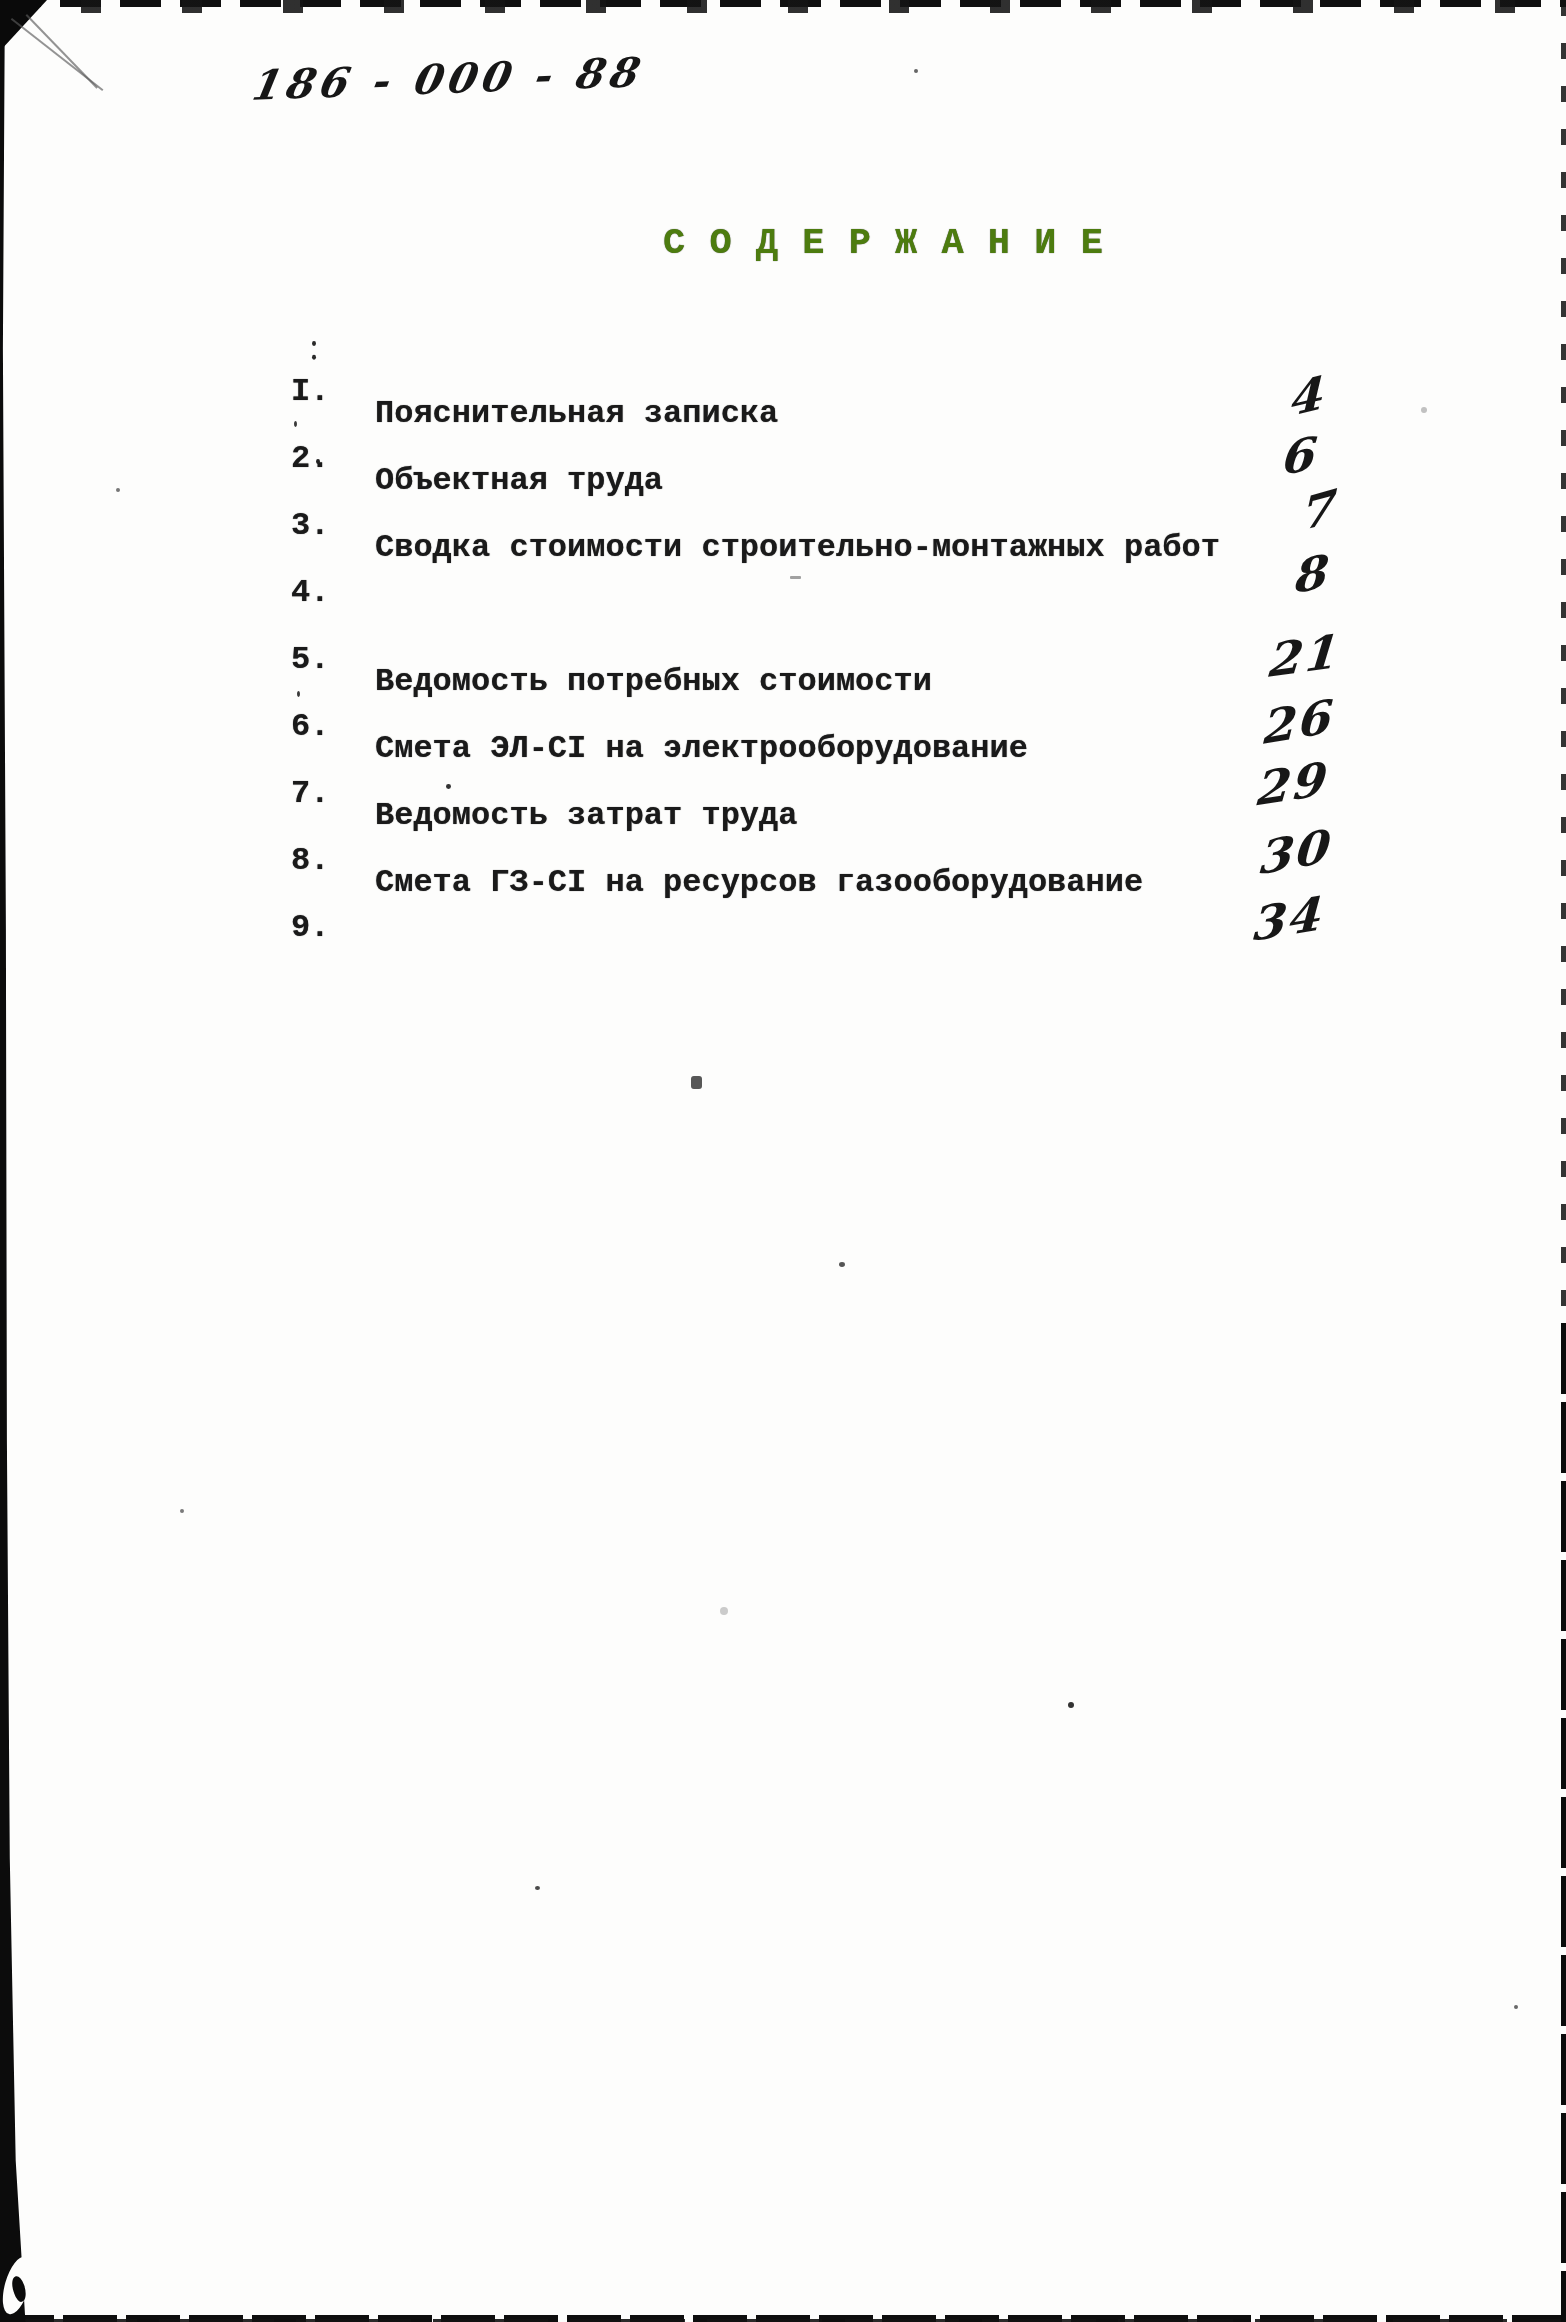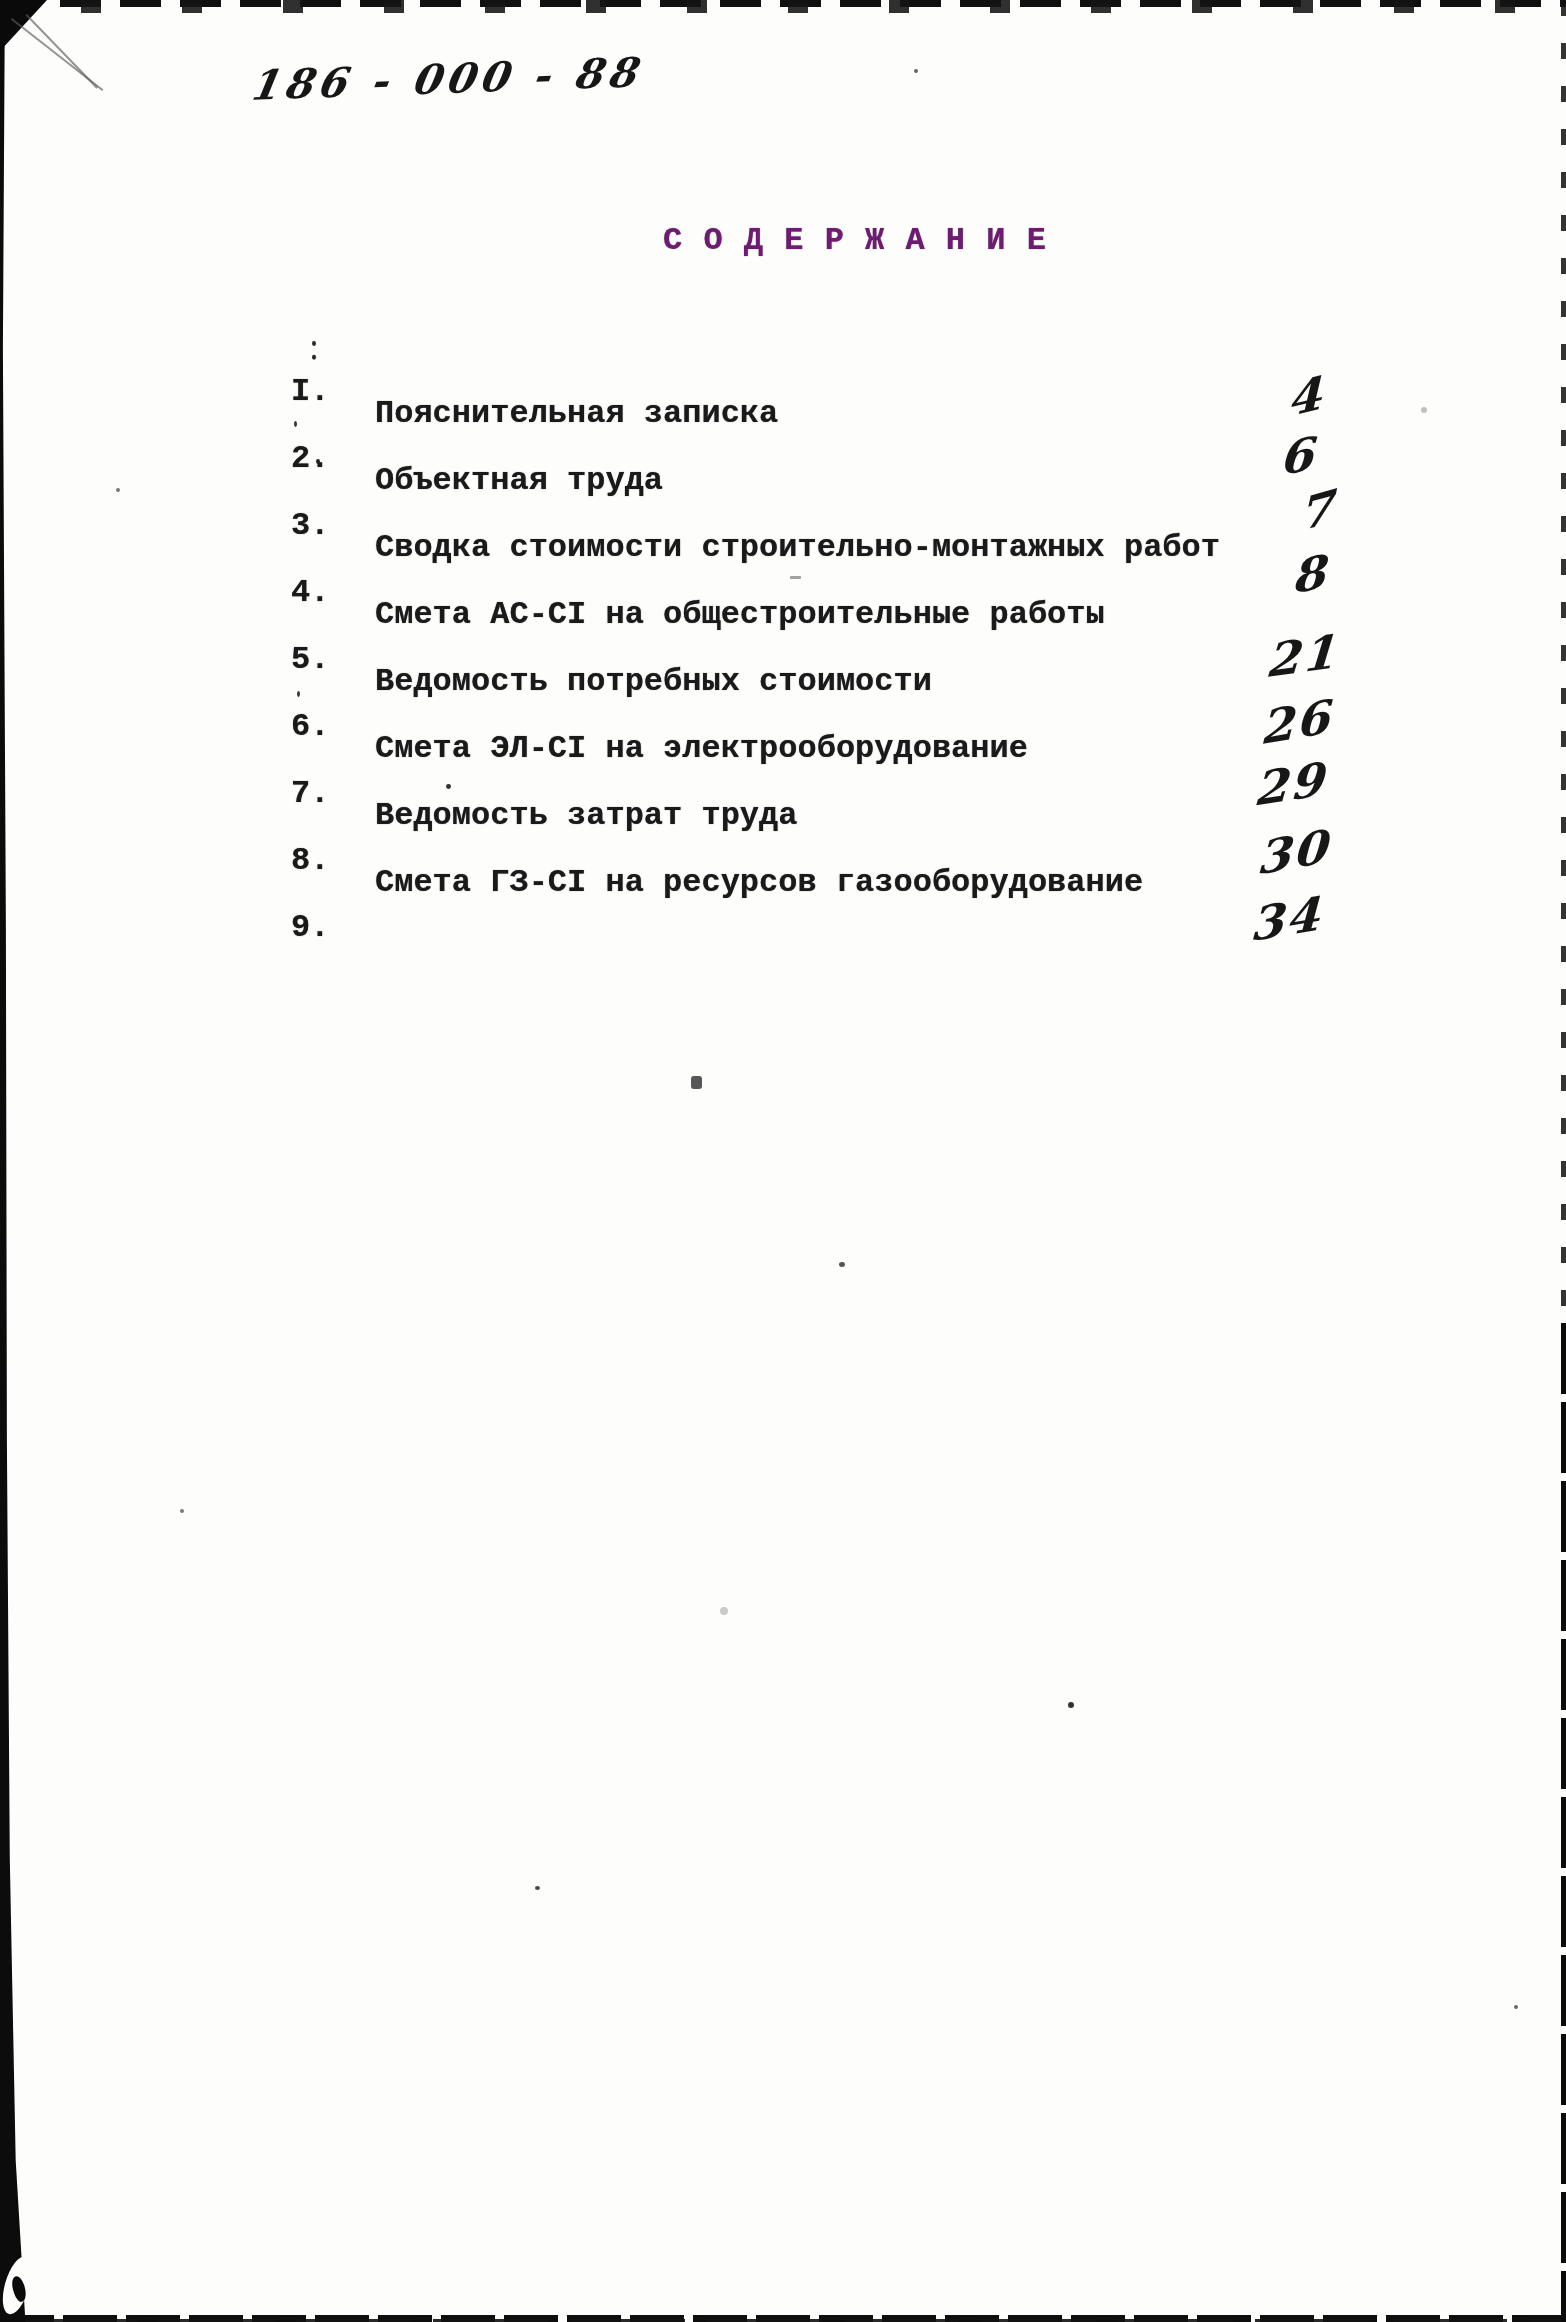--- a/index.html
+++ b/index.html
@@ -42,22 +42,22 @@
     font-style:italic;font-weight:700;color:#171717;
   }
   .doc-number{
     position:absolute;left:255px;top:55px;
     font-size:41px;letter-spacing:4.9px;
     transform:skewX(-14deg) rotate(-2deg);
   }
   
   .title{
     position:absolute;left:663px;top:222px;
-    font-size:32px;font-weight:700;letter-spacing:1px;
-    color:#701a75;text-shadow:0 0 1px rgba(25,25,25,.75);
+    font-size:37px;font-weight:700;letter-spacing:1px;
+    color:#4d7c0f;text-shadow:0 0 1px rgba(25,25,25,.75);
     white-space:nowrap;
   }
   
   .toc{position:absolute;left:0;top:370px;width:1566px;}
   .toc-row{position:relative;height:67px;}
   .toc-num,.toc-label{
     position:absolute;font-size:32px;line-height:43px;font-weight:700;
     color:#1a1a1a;text-shadow:0 0 1px rgba(25,25,25,.7);white-space:nowrap;
   }
   .toc-num{left:291px;}
@@ -129,21 +129,20 @@
         <span class="toc-label">Объектная труда</span>
         <span class="toc-page hand">6</span>
       </div>
       <div class="toc-row">
         <span class="toc-num">3.</span>
         <span class="toc-label">Сводка стоимости строительно-монтажных работ</span>
         <span class="toc-page hand">7</span>
       </div>
       <div class="toc-row">
         <span class="toc-num">4.</span>
-        <span class="toc-label">Смета АС-СI на общестроительные работы</span>
         <span class="toc-page hand">8</span>
       </div>
       <div class="toc-row">
         <span class="toc-num">5.</span>
         <span class="toc-label">Ведомость потребных стоимости</span>
         <span class="toc-page hand">21</span>
       </div>
       <div class="toc-row">
         <span class="toc-num">6.</span>
         <span class="toc-label">Смета ЭЛ-СI на электрооборудование</span>

